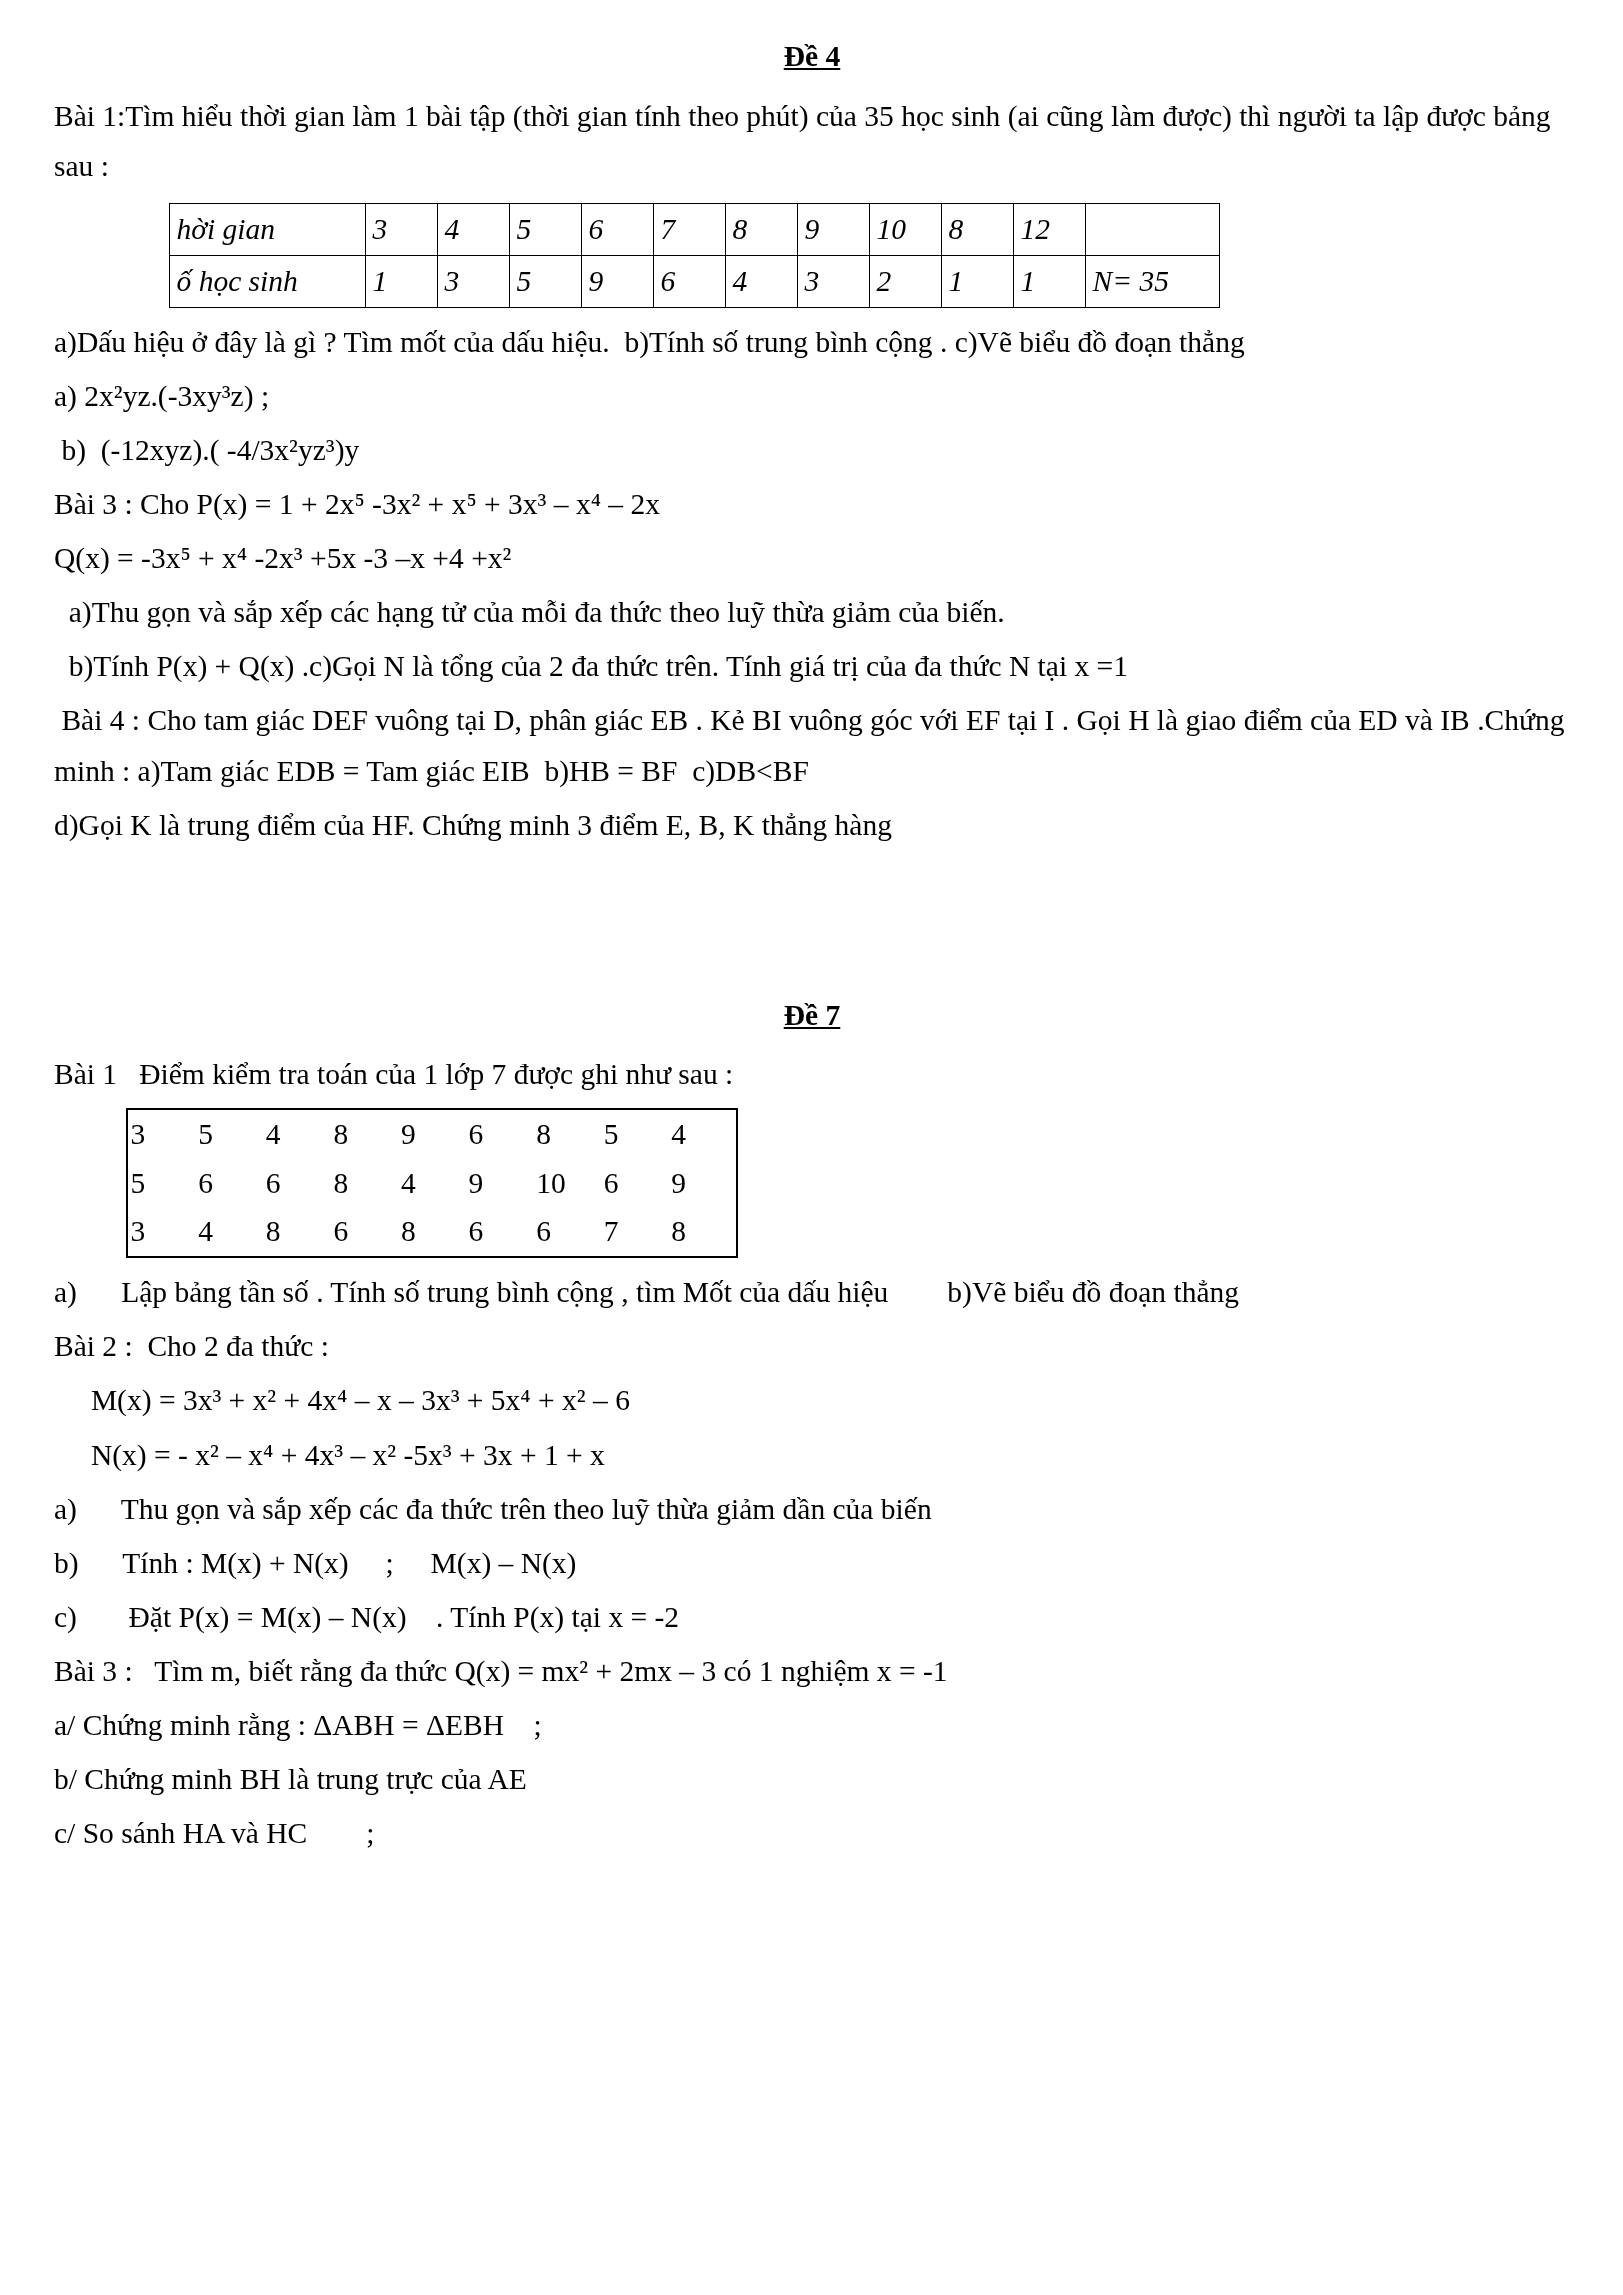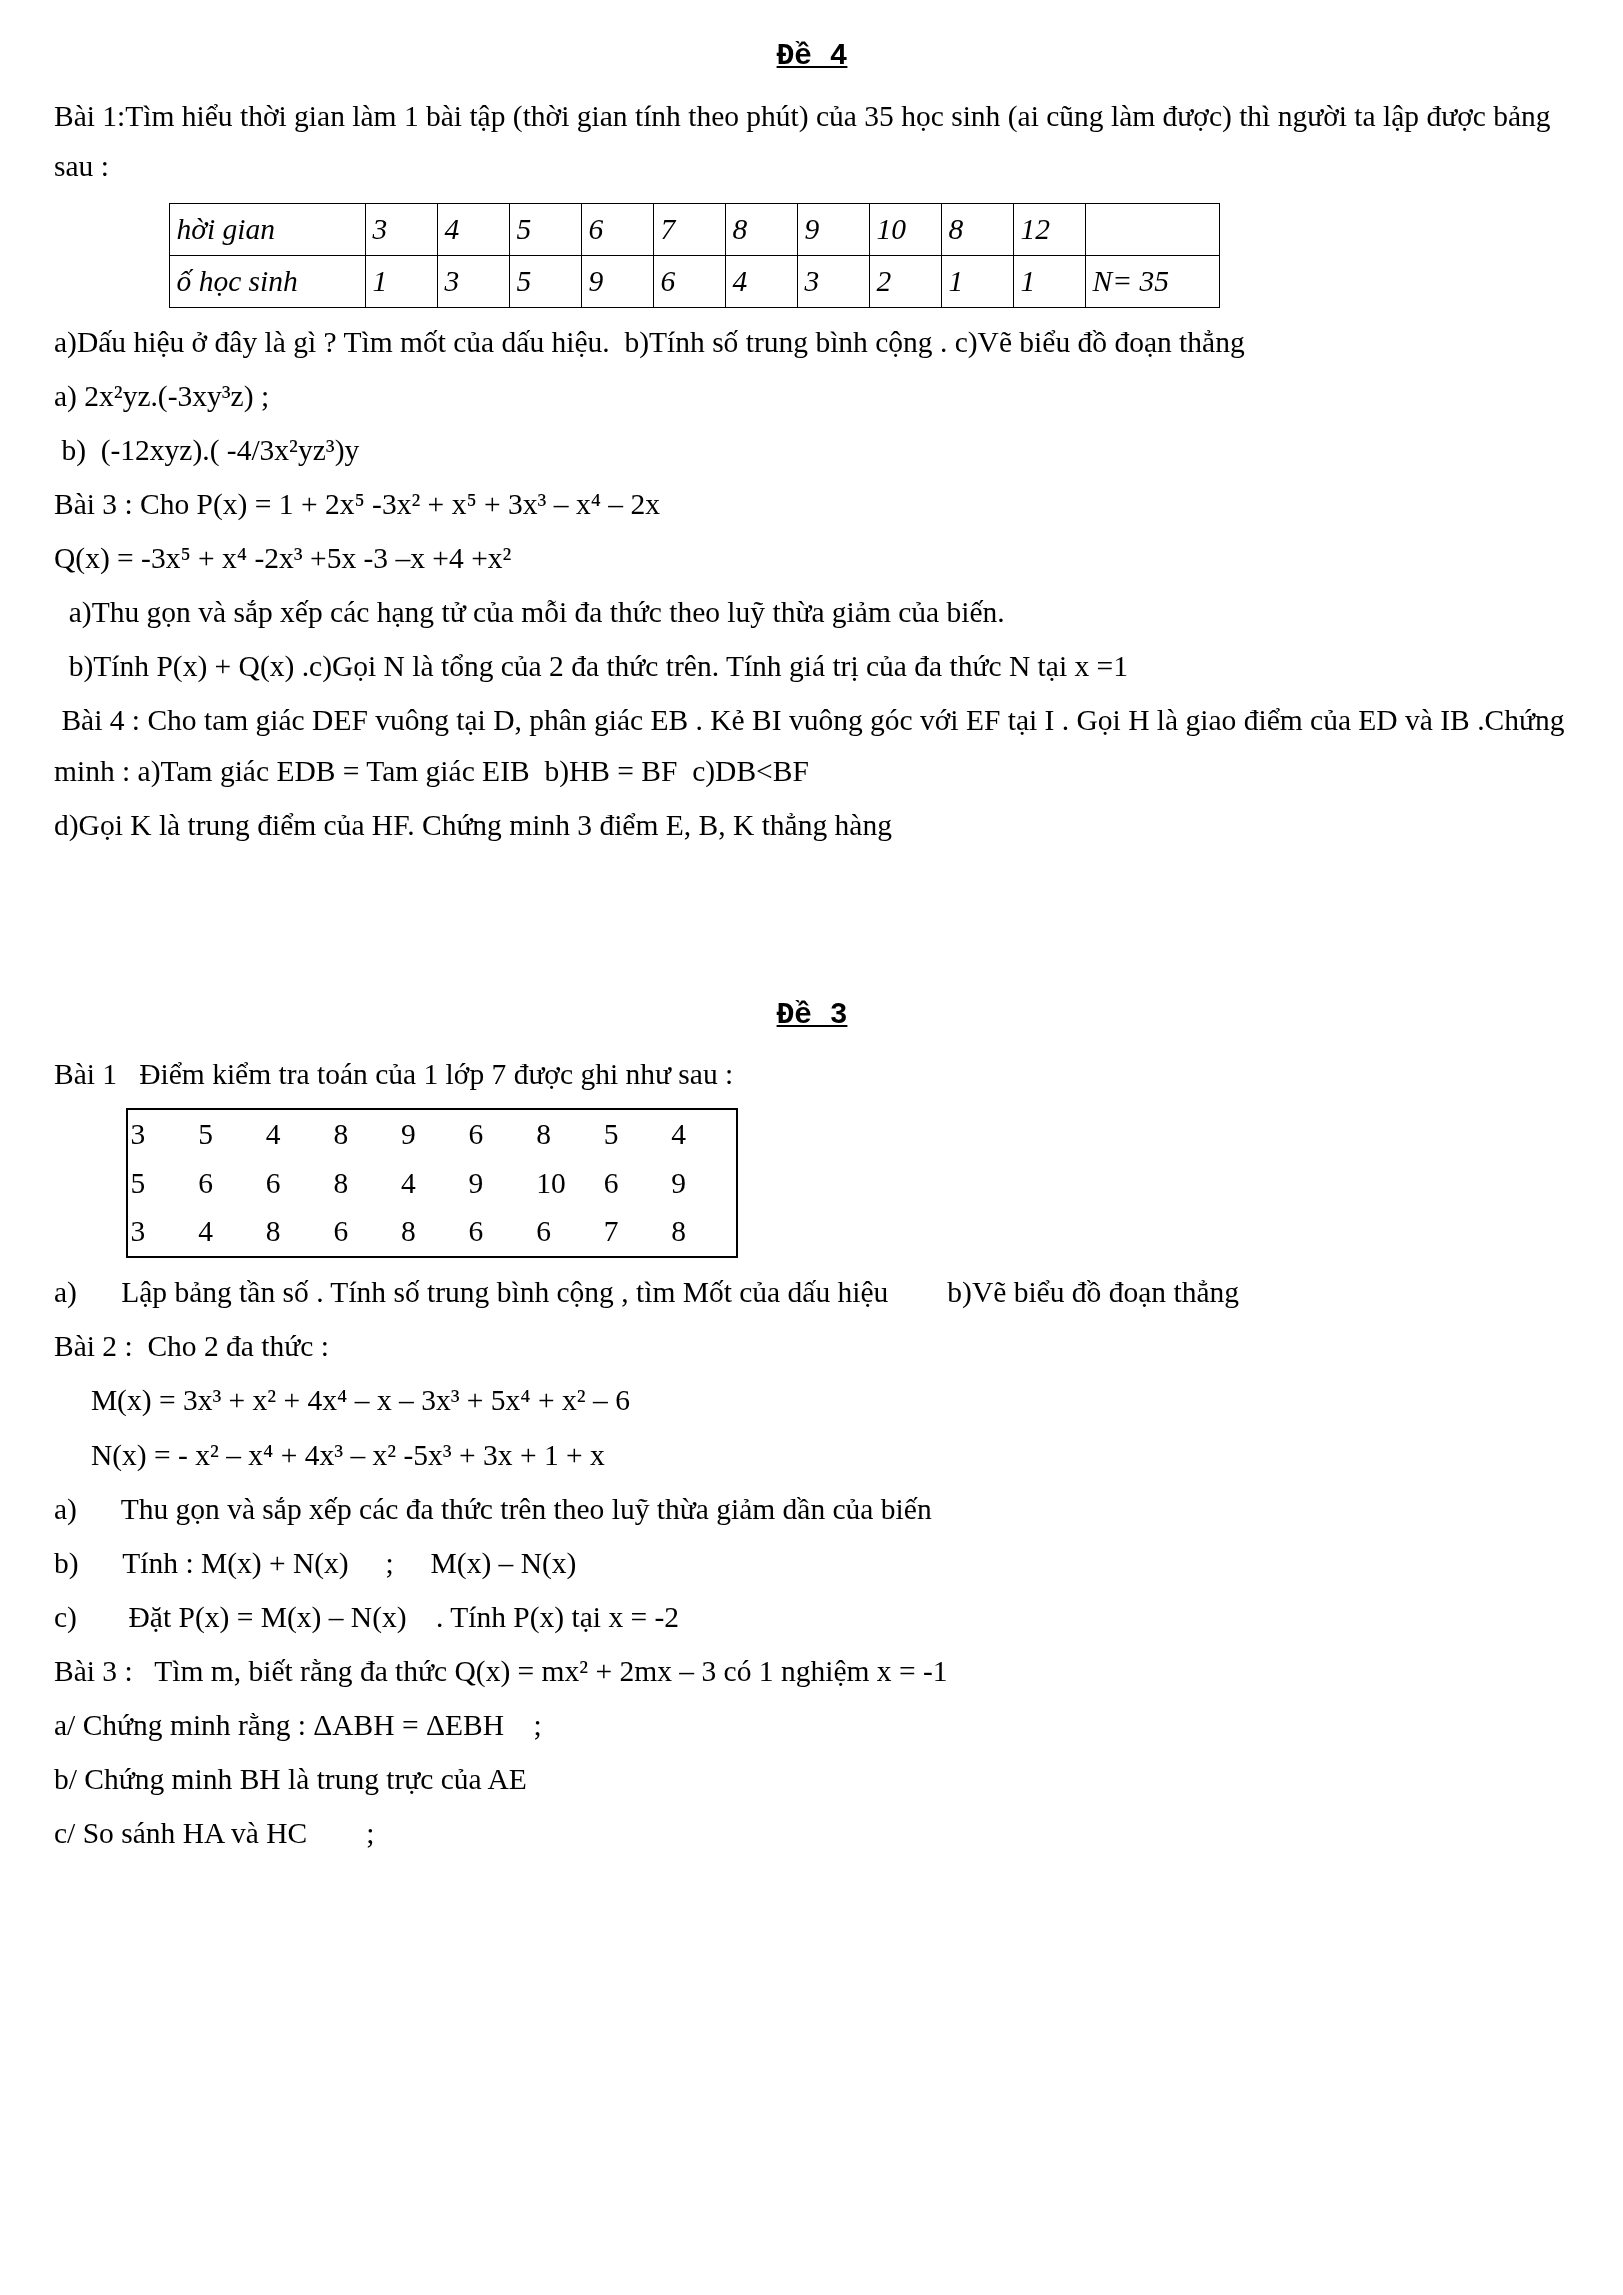--- a/index.html
+++ b/index.html
@@ -20,21 +20,20 @@
     line-height: 1.72;
     white-space: pre-wrap;
   }
   h1.title {
     font-size: 29.5px;
     font-weight: bold;
     text-decoration: underline;
     text-align: center;
     margin: 0 0 10.5px 0;
     line-height: 1.6;
-    font-family: Liberation Mono, monospace;
   }
   .section-de5 h1.title { margin-top: 141px; }
 
   table.grid-table {
     border-collapse: collapse;
     margin: 10.5px 0 9.2px 115px;
     table-layout: fixed;
     font-style: italic;
   }
   table.grid-table td {
@@ -111,21 +110,21 @@
     <p class="line"> b)  (-12xyz).( -4/3x²yz³)y</p>
     <p class="line">Bài 3 : Cho P(x) = 1 + 2x⁵ -3x² + x⁵ + 3x³ – x⁴ – 2x</p>
     <p class="line">Q(x) = -3x⁵ + x⁴ -2x³ +5x -3 –x +4 +x²</p>
     <p class="line">  a)Thu gọn và sắp xếp các hạng tử của mỗi đa thức theo luỹ thừa giảm của biến.</p>
     <p class="line">  b)Tính P(x) + Q(x) .c)Gọi N là tổng của 2 đa thức trên. Tính giá trị của đa thức N tại x =1</p>
     <p class="line"> Bài 4 : Cho tam giác DEF vuông tại D, phân giác EB . Kẻ BI vuông góc với EF tại I . Gọi H là giao điểm của ED và IB .Chứng minh : a)Tam giác EDB = Tam giác EIB  b)HB = BF  c)DB&lt;BF</p>
     <p class="line">d)Gọi K là trung điểm của HF. Chứng minh 3 điểm E, B, K thẳng hàng</p>
   </section>
 
   <section class="section-de5">
-    <h1 class="title">Đề 3</h1>
+    <h1 class="title">Đề 7</h1>
 
     <p class="line">Bài 1   Điểm kiểm tra toán của 1 lớp 7 được ghi như sau :</p>
 
     <table class="box-table">
       <tbody>
         <tr>
             <td>3</td>
             <td>5</td>
             <td>4</td>
             <td>8</td>

